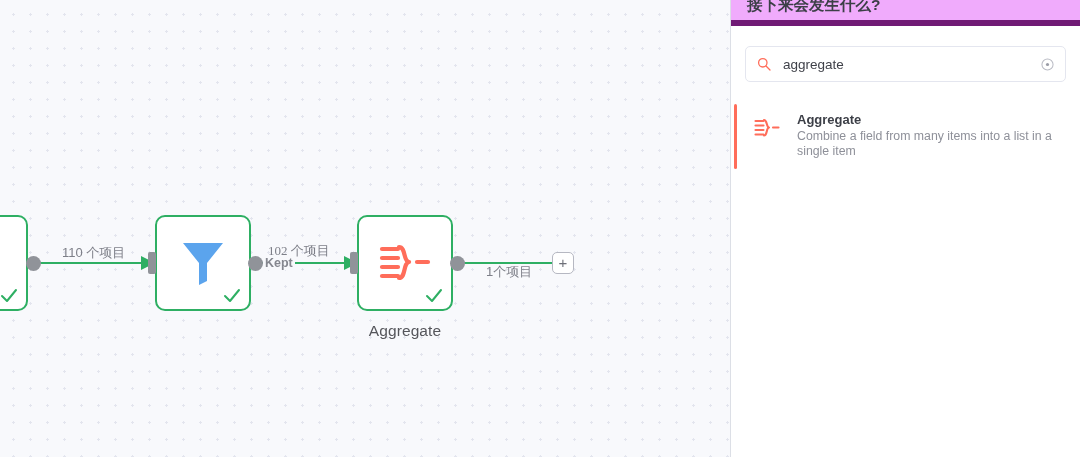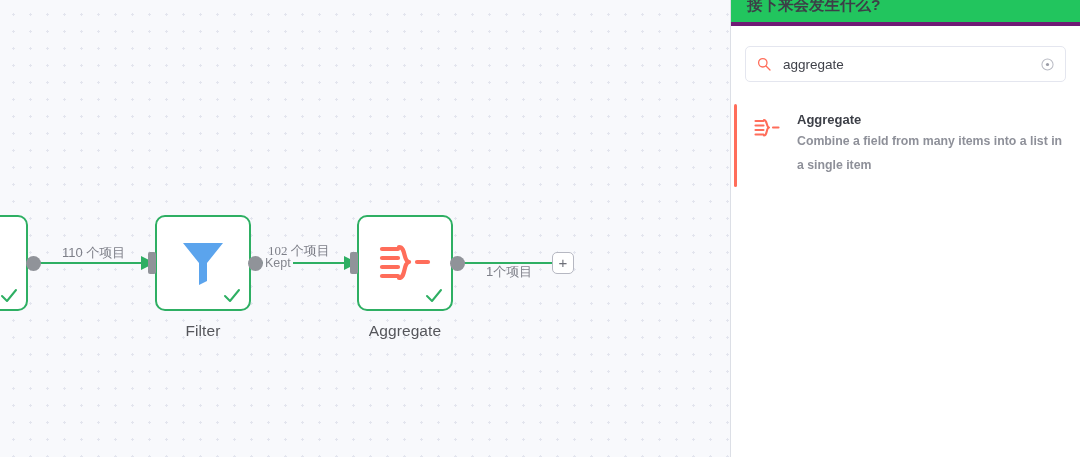--- a/index.html
+++ b/index.html
@@ -127,22 +127,22 @@
     position: absolute;
     right: 0; top: 0;
     width: 350px;
     height: 457px;
     background: #ffffff;
     border-left: 1px solid #dcdfe6;
     box-sizing: border-box;
   }
   #panel-header {
     height: 26px;
-    background: #22c55e;
-    border-bottom: 4px solid #701a75;
+    background: #f0abfc;
+    border-bottom: 6px solid #701a75;
     box-sizing: border-box;
     position: relative;
   }
   #panel-title {
     position: absolute;
     left: 16px;
     top: -5px;
     font-size: 15.5px;
     font-weight: bold;
     color: #3c3f47;
@@ -217,24 +217,23 @@
   }
   .result-title {
     font-size: 13px;
     font-weight: bold;
     color: #3c3f47;
     line-height: 17px;
   }
   .result-desc {
     font-size: 12.3px;
     color: #8e9099;
-    line-height: 24px;
+    line-height: 15px;
     margin-top: 1px;
     max-width: 283px;
-    font-weight: bold;
   }
 </style>
 </head>
 <body>
 
 <div id="app">
 
   <div id="canvas">
 
     <svg id="wires" viewBox="0 0 730 457" width="730" height="457">
@@ -258,21 +257,20 @@
     <div class="node-sublabel" style="left:-110px; top:346px;">d</div>
 
     <div class="node" style="left:155px; top:215px;">
       <svg class="node-icon" width="46" height="48" viewBox="0 0 46 48">
         <path d="M3 4 H43 L27 24 V42 L19 46 V24 Z" fill="#5ba4ed"></path>
       </svg>
       <svg class="check" viewBox="0 0 18 18">
         <path d="M2 9 L7 14 L16 3" stroke="#2eaf63" stroke-width="2" fill="none" stroke-linecap="round" stroke-linejoin="round"></path>
       </svg>
     </div>
-    <div class="node-label" style="left:113px; top:322px;">Filter</div>
 
     <div class="node" style="left:357px; top:215px;">
       <svg class="node-icon" width="52" height="44" viewBox="0 0 52 44">
         <g stroke="#ff6d5a" stroke-width="4.2" stroke-linecap="round" fill="none">
           <line x1="3" y1="8" x2="19" y2="8"></line>
           <line x1="3" y1="17" x2="19" y2="17"></line>
           <line x1="3" y1="26" x2="19" y2="26"></line>
           <line x1="3" y1="35" x2="19" y2="35"></line>
         </g>
         <path d="M20 6 C27 6, 24 20, 30 21 C24 22, 27 37, 20 37" stroke="#ff6d5a" stroke-width="4.2" fill="none" stroke-linecap="round" stroke-linejoin="round"></path>
@@ -286,21 +284,21 @@
 
     <div class="port-dot" style="left:26px; top:256px;"></div>
     <div class="port-rect" style="left:148px; top:252px;"></div>
     <div class="port-dot" style="left:248px; top:256px;"></div>
     <div class="port-rect" style="left:350px; top:252px;"></div>
     <div class="port-dot" style="left:450px; top:256px;"></div>
 
     <div class="wire-label" style="left:62px; top:244px;">110 个项目</div>
 
     <div class="wire-label" style="left:268px; top:242px;font-family:Liberation Serif, serif;">102 个项目</div>
-    <div class="wire-label mid" style="left:263px; top:256px;">Kept</div>
+    <div class="wire-label mid" style="left:263px; top:256px;font-weight:bold;">Kept</div>
 
     <div class="wire-label" style="left:486px; top:242px;margin-top:21px;">1个项目</div>
 
     <div class="plus-btn" style="left:552px; top:252px;">+</div>
   </div>
 
   <div id="panel">
 
     <div id="panel-header">
       <div id="panel-title">接下来会发生什么?</div>

